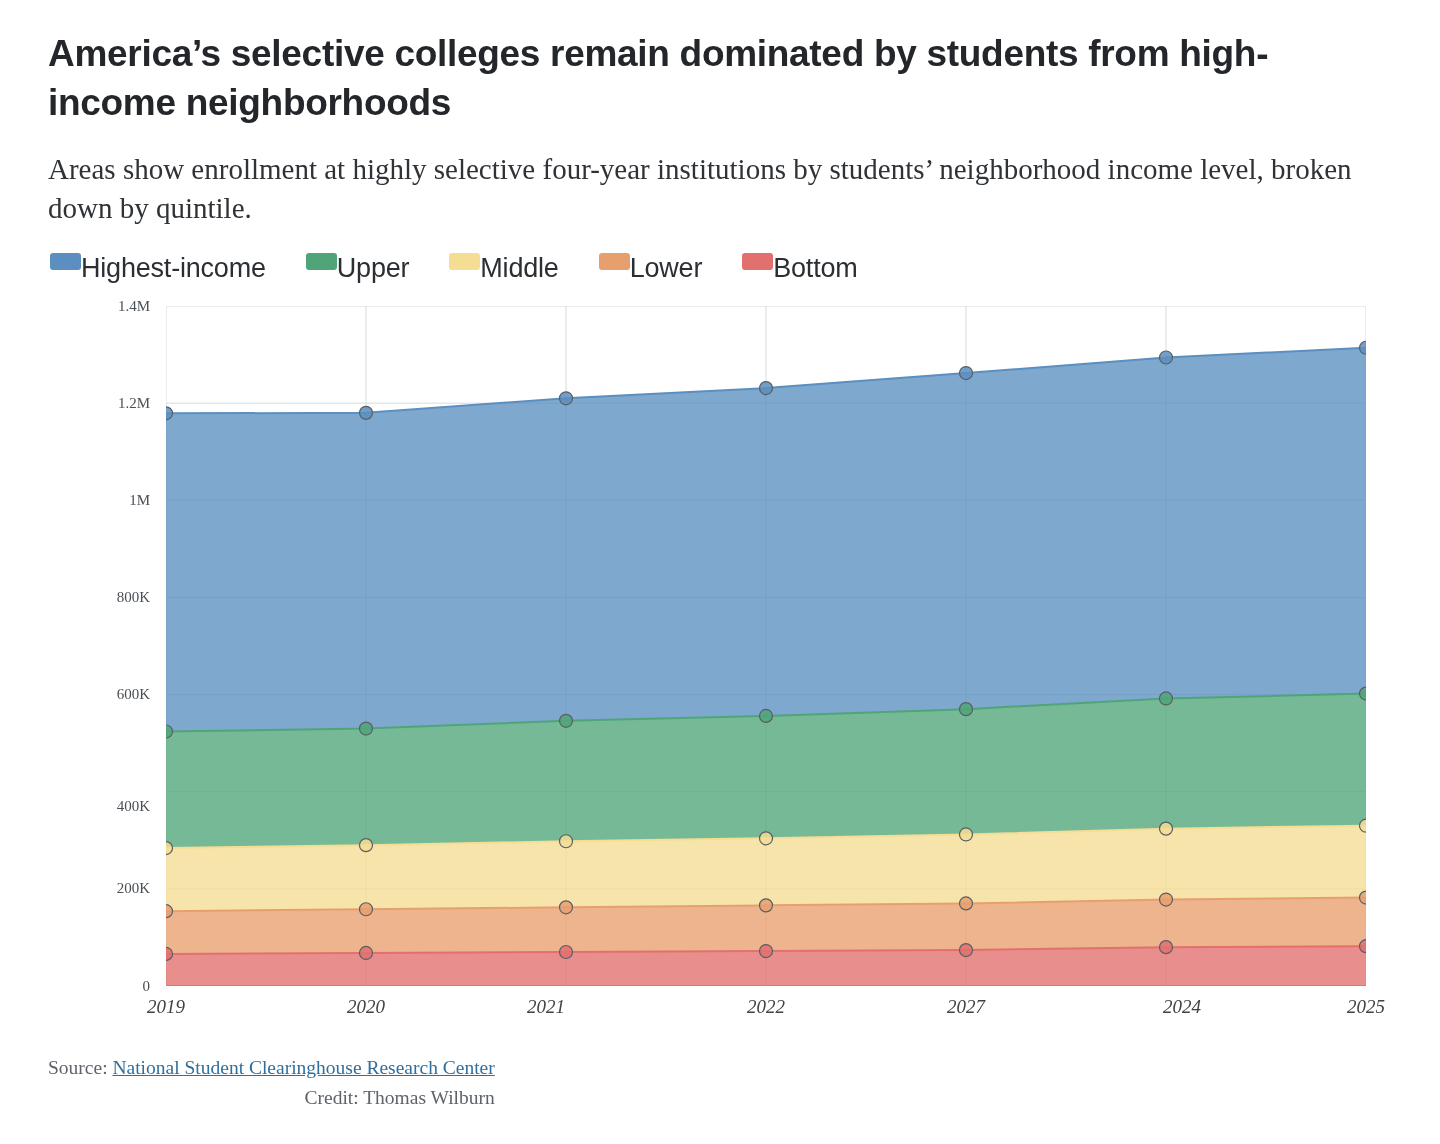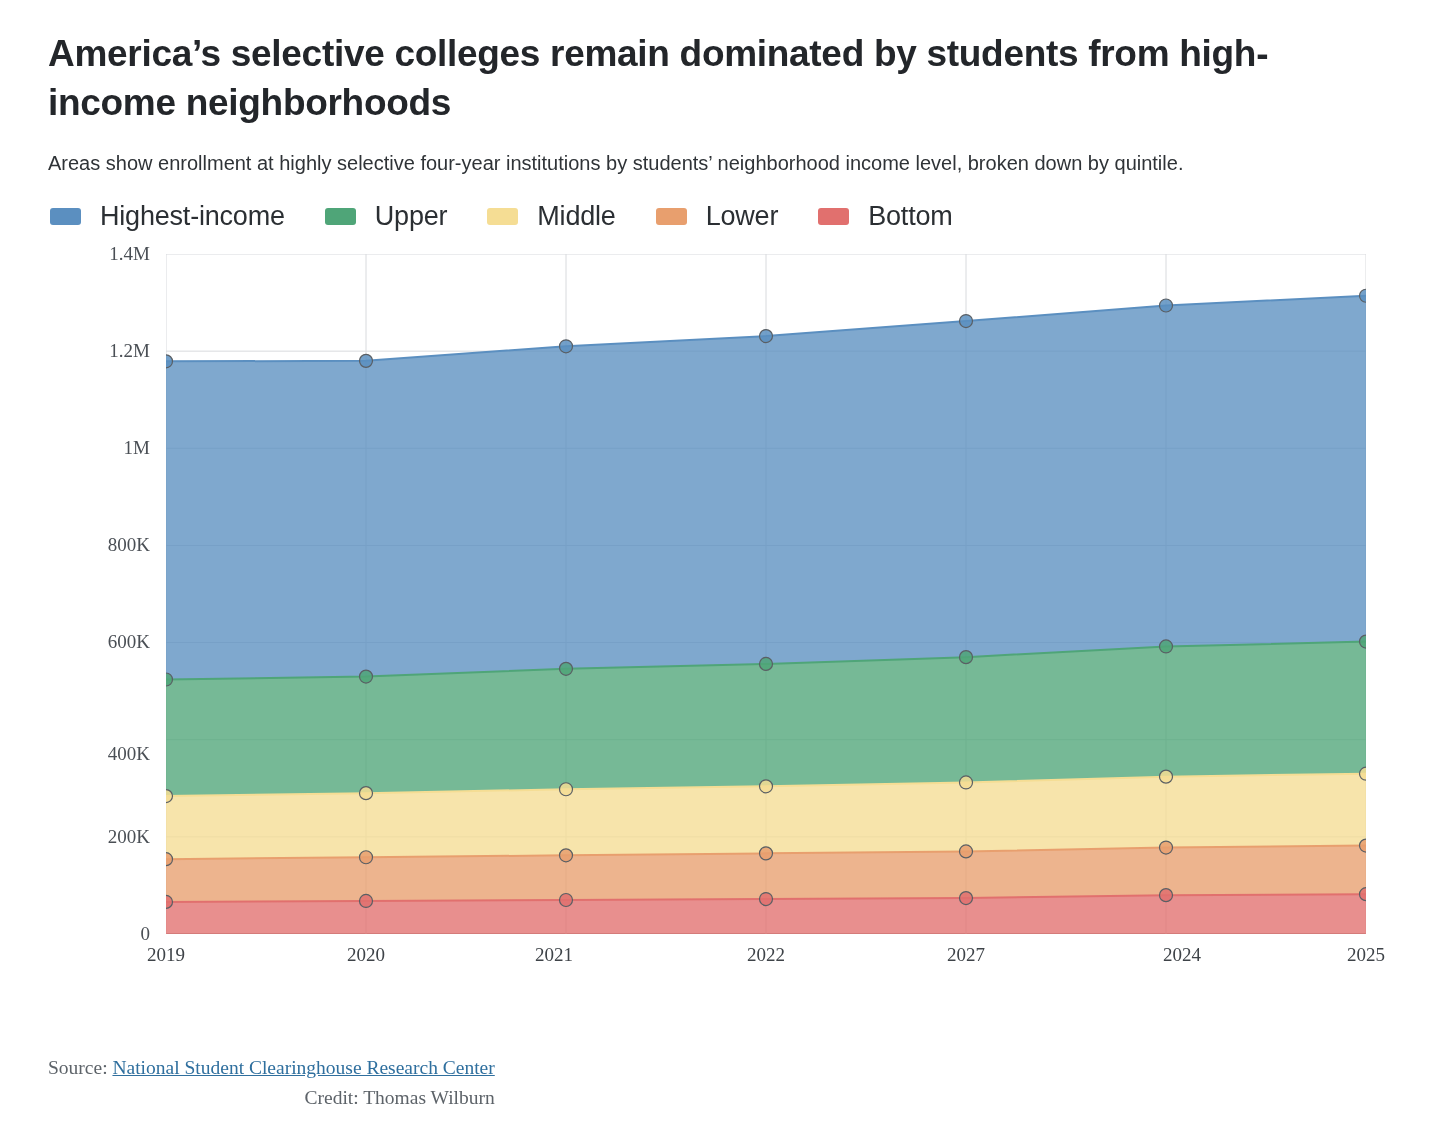--- a/index.html
+++ b/index.html
@@ -25,38 +25,38 @@
     font-family: "Liberation Sans", sans-serif;
     font-size: 37px;
     line-height: 1.32;
     font-weight: bold;
     letter-spacing: -0.3px;
     color: #23262a;
     margin: 0 0 22px 0;
     max-width: 1290px;
   }
   .subtitle {
-    font-family: Liberation Sans, sans-serif;
-    font-size: 20px;
+    font-family: Liberation Serif, serif;
+    font-size: 29px;
     line-height: 1.36;
     color: #2f3337;
     margin: 0 0 24px 0;
     max-width: 1335px;
   }
   .legend {
     display: flex;
     align-items: center;
     gap: 40px;
     margin: 0 0 14px 0;
     padding-left: 2px;
   }
   .legend-item {
     display: flex;
-    align-items: center;
-    gap: 19px;
+    align-items: flex-start;
+    gap: 0;
   }
   .legend-swatch {
     width: 31px;
     height: 17px;
     border-radius: 3px;
     display: inline-block;
   }
   .legend-label {
     font-size: 27px;
     color: #2b2f33;
@@ -80,30 +80,31 @@
     left: 0;
     top: 0;
     width: 112px;
     height: 700px;
   }
   .y-label {
     position: absolute;
     right: 10px;
     transform: translateY(-50%);
     font-family: "Liberation Serif", serif;
-    font-size: 19px;
+    font-size: 15px;
     color: #4a4f55;
     white-space: nowrap;
   }
   .x-labels {
     position: absolute;
     left: 118px;
     top: 694px;
     width: 1200px;
     height: 34px;
+    font-style: italic;
   }
   .x-label {
     position: absolute;
     transform: translateX(-50%);
     font-family: "Liberation Serif", serif;
     font-size: 19px;
     color: #3e4348;
     top: 4px;
   }
   .footer {
@@ -227,21 +228,21 @@
           <circle cx="400" cy="92.28571428571422" r="6.5" fill="#5b8fc0" fill-opacity="0.85" stroke="#5a5f64" stroke-width="1.2"></circle>
           <circle cx="600" cy="82.08571428571429" r="6.5" fill="#5b8fc0" fill-opacity="0.85" stroke="#5a5f64" stroke-width="1.2"></circle>
           <circle cx="800" cy="67.02857142857135" r="6.5" fill="#5b8fc0" fill-opacity="0.85" stroke="#5a5f64" stroke-width="1.2"></circle>
           <circle cx="1000" cy="51.485714285714266" r="6.5" fill="#5b8fc0" fill-opacity="0.85" stroke="#5a5f64" stroke-width="1.2"></circle>
           <circle cx="1200" cy="41.77142857142849" r="6.5" fill="#5b8fc0" fill-opacity="0.85" stroke="#5a5f64" stroke-width="1.2"></circle>
         </svg>
     </div>
     <div class="x-labels">
         <div class="x-label" style="left: 0px;">2019</div>
         <div class="x-label" style="left: 200px;">2020</div>
-        <div class="x-label" style="left: 388px;">2021</div>
+        <div class="x-label" style="left: 380px;">2021</div>
         <div class="x-label" style="left: 600px;">2022</div>
         <div class="x-label" style="left: 800px;">2027</div>
         <div class="x-label" style="left: 1016px;">2024</div>
         <div class="x-label" style="left: 1200px;">2025</div>
       </div>
   </div>
 
   <div class="footer">
     <div>
       <span>Source:</span>

